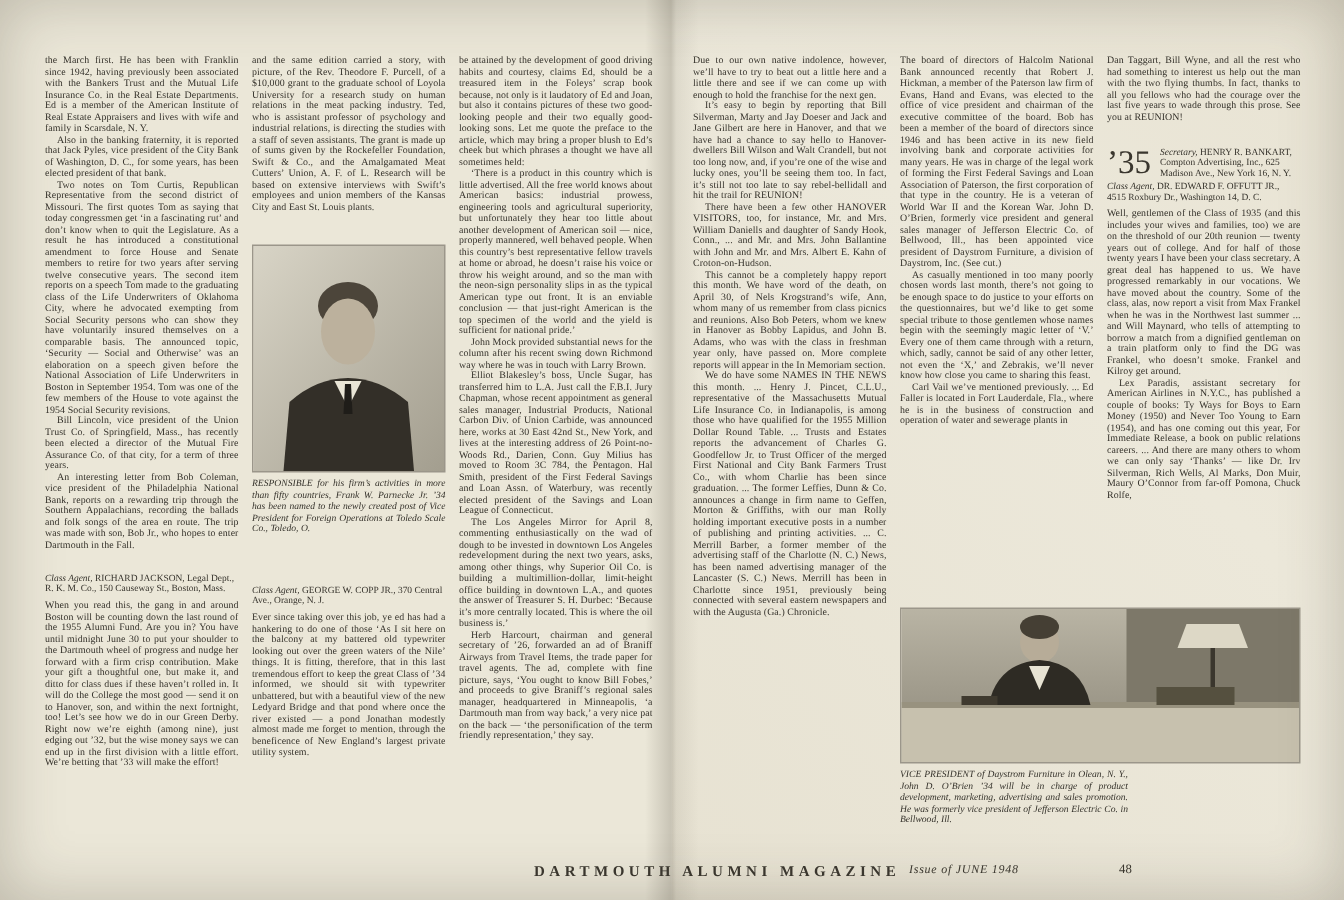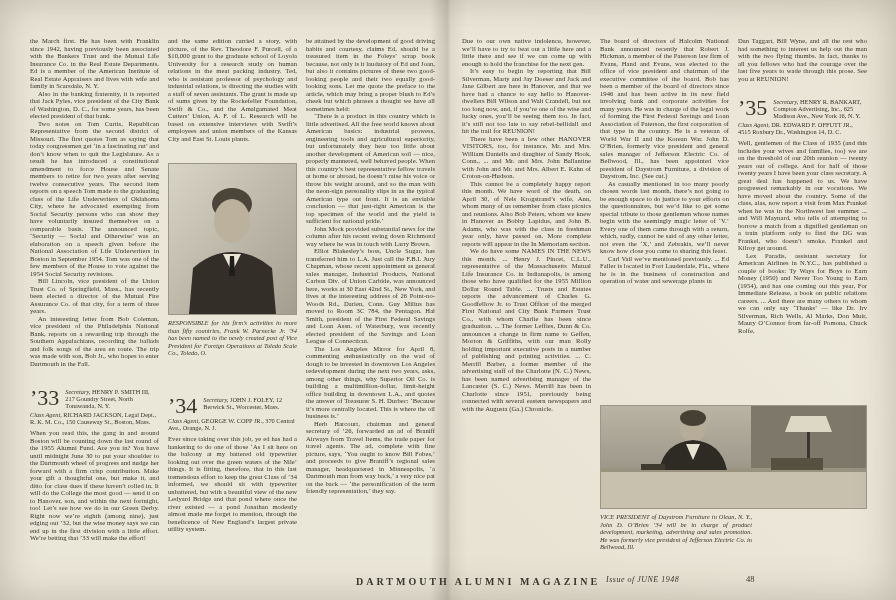--- a/index.html
+++ b/index.html
@@ -39,24 +39,20 @@
     <div class="cols">
 
       <div class="col">
         <div class="clip" style="height:344px">
           <p class="para cont">the March first. He has been with Franklin since 1942, having previously been associated with the Bankers Trust and the Mutual Life Insurance Co. in the Real Estate Departments. Ed is a member of the American Institute of Real Estate Appraisers and lives with wife and family in Scarsdale, N. Y.</p>
           <p class="para">Also in the banking fraternity, it is reported that Jack Pyles, vice president of the City Bank of Washington, D. C., for some years, has been elected president of that bank.</p>
           <p class="para">Two notes on Tom Curtis, Republican Representative from the second district of Missouri. The first quotes Tom as saying that today congressmen get ‘in a fascinating rut’ and don’t know when to quit the Legislature. As a result he has introduced a constitutional amendment to force House and Senate members to retire for two years after serving twelve consecutive years. The second item reports on a speech Tom made to the graduating class of the Life Underwriters of Oklahoma City, where he advocated exempting from Social Security persons who can show they have voluntarily insured themselves on a comparable basis. The announced topic, ‘Security — Social and Otherwise’ was an elaboration on a speech given before the National Association of Life Underwriters in Boston in September 1954. Tom was one of the few members of the House to vote against the 1954 Social Security revisions.</p>
           <p class="para">Bill Lincoln, vice president of the Union Trust Co. of Springfield, Mass., has recently been elected a director of the Mutual Fire Assurance Co. of that city, for a term of three years.</p>
           <p class="para">An interesting letter from Bob Coleman, vice president of the Philadelphia National Bank, reports on a rewarding trip through the Southern Appalachians, recording the ballads and folk songs of the area en route. The trip was made with son, Bob Jr., who hopes to enter Dartmouth in the Fall.</p>
         </div>
-        <div class="class-head">
-          <span class="year">’33</span>
-          <span class="sec"><span class="lbl">Secretary,</span> <span>HENRY P. SMITH III, 217 Goundry Street, North Tonawanda, N. Y.</span></span>
-        </div>
         <div class="agent"><span class="lbl">Class Agent,</span> <span>RICHARD JACKSON, Legal Dept., R. K. M. Co., 150 Causeway St., Boston, Mass.</span></div>
         <div class="clip" style="height:140px">
           <p class="para cont">When you read this, the gang in and around Boston will be counting down the last round of the 1955 Alumni Fund. Are you in? You have until midnight June 30 to put your shoulder to the Dartmouth wheel of progress and nudge her forward with a firm crisp contribution. Make your gift a thoughtful one, but make it, and ditto for class dues if these haven’t rolled in. It will do the College the most good — send it on to Hanover, son, and within the next fortnight, too! Let’s see how we do in our Green Derby. Right now we’re eighth (among nine), just edging out ’32, but the wise money says we can end up in the first division with a little effort. We’re betting that ’33 will make the effort!</p>
         </div>
       </div>
 
       <div class="col">
         <div class="clip" style="height:126px">
           <p class="para cont">and the same edition carried a story, with picture, of the Rev. Theodore F. Purcell, of a $10,000 grant to the graduate school of Loyola University for a research study on human relations in the meat packing industry. Ted, who is assistant professor of psychology and industrial relations, is directing the studies with a staff of seven assistants. The grant is made up of sums given by the Rockefeller Foundation, Swift &amp; Co., and the Amalgamated Meat Cutters’ Union, A. F. of L. Research will be based on extensive interviews with Swift’s employees and union members of the Kansas City and East St. Louis plants.</p>
         </div>
@@ -69,24 +65,20 @@
           </defs>
           <rect width="127" height="150" fill="url(#pg1)"></rect>
           <ellipse cx="63" cy="40" rx="20" ry="16" fill="#4c453a"></ellipse>
           <ellipse cx="63" cy="57" rx="18" ry="22" fill="#bcb19d"></ellipse>
           <path d="M20,150 L24,104 Q42,88 63,88 Q84,88 103,104 L107,150 Z" fill="#332f28"></path>
           <polygon points="54,90 72,90 63,108" fill="#e9e5d6"></polygon>
           <polygon points="61,92 65,92 66,112 60,112" fill="#1f1d19"></polygon>
         </svg>
         <div class="clip" style="height:74px">
           <p class="caption">RESPONSIBLE for his firm’s activities in more than fifty countries, Frank W. Parnecke Jr. ’34 has been named to the newly created post of Vice President for Foreign Operations at Toledo Scale Co., Toledo, O.</p>
-        </div>
-        <div class="class-head">
-          <span class="year">’34</span>
-          <span class="sec"><span class="lbl">Secretary,</span> <span>JOHN J. FOLEY, 12 Berwick St., Worcester, Mass.</span></span>
         </div>
         <div class="agent"><span class="lbl">Class Agent,</span> <span>GEORGE W. COPP JR., 370 Central Ave., Orange, N. J.</span></div>
         <div class="clip" style="height:118px">
           <p class="para cont">Ever since taking over this job, ye ed has had a hankering to do one of those ‘As I sit here on the balcony at my battered old typewriter looking out over the green waters of the Nile’ things. It is fitting, therefore, that in this last tremendous effort to keep the great Class of ’34 informed, we should sit with typewriter unbattered, but with a beautiful view of the new Ledyard Bridge and that pond where once the river existed — a pond Jonathan modestly almost made me forget to mention, through the beneficence of New England’s largest private utility system.</p>
         </div>
       </div>
 
       <div class="col clip" style="height:528px">
         <p class="para cont">be attained by the development of good driving habits and courtesy, claims Ed, should be a treasured item in the Foleys’ scrap book because, not only is it laudatory of Ed and Joan, but also it contains pictures of these two good-looking people and their two equally good-looking sons. Let me quote the preface to the article, which may bring a proper blush to Ed’s cheek but which phrases a thought we have all sometimes held:</p>
         <p class="para">‘There is a product in this country which is little advertised. All the free world knows about American basics: industrial prowess, engineering tools and agricultural superiority, but unfortunately they hear too little about another development of American soil — nice, properly mannered, well behaved people. When this country’s best representative fellow travels at home or abroad, he doesn’t raise his voice or throw his weight around, and so the man with the neon-sign personality slips in as the typical American type out front. It is an enviable conclusion — that just-right American is the top specimen of the world and the yield is sufficient for national pride.’</p>

